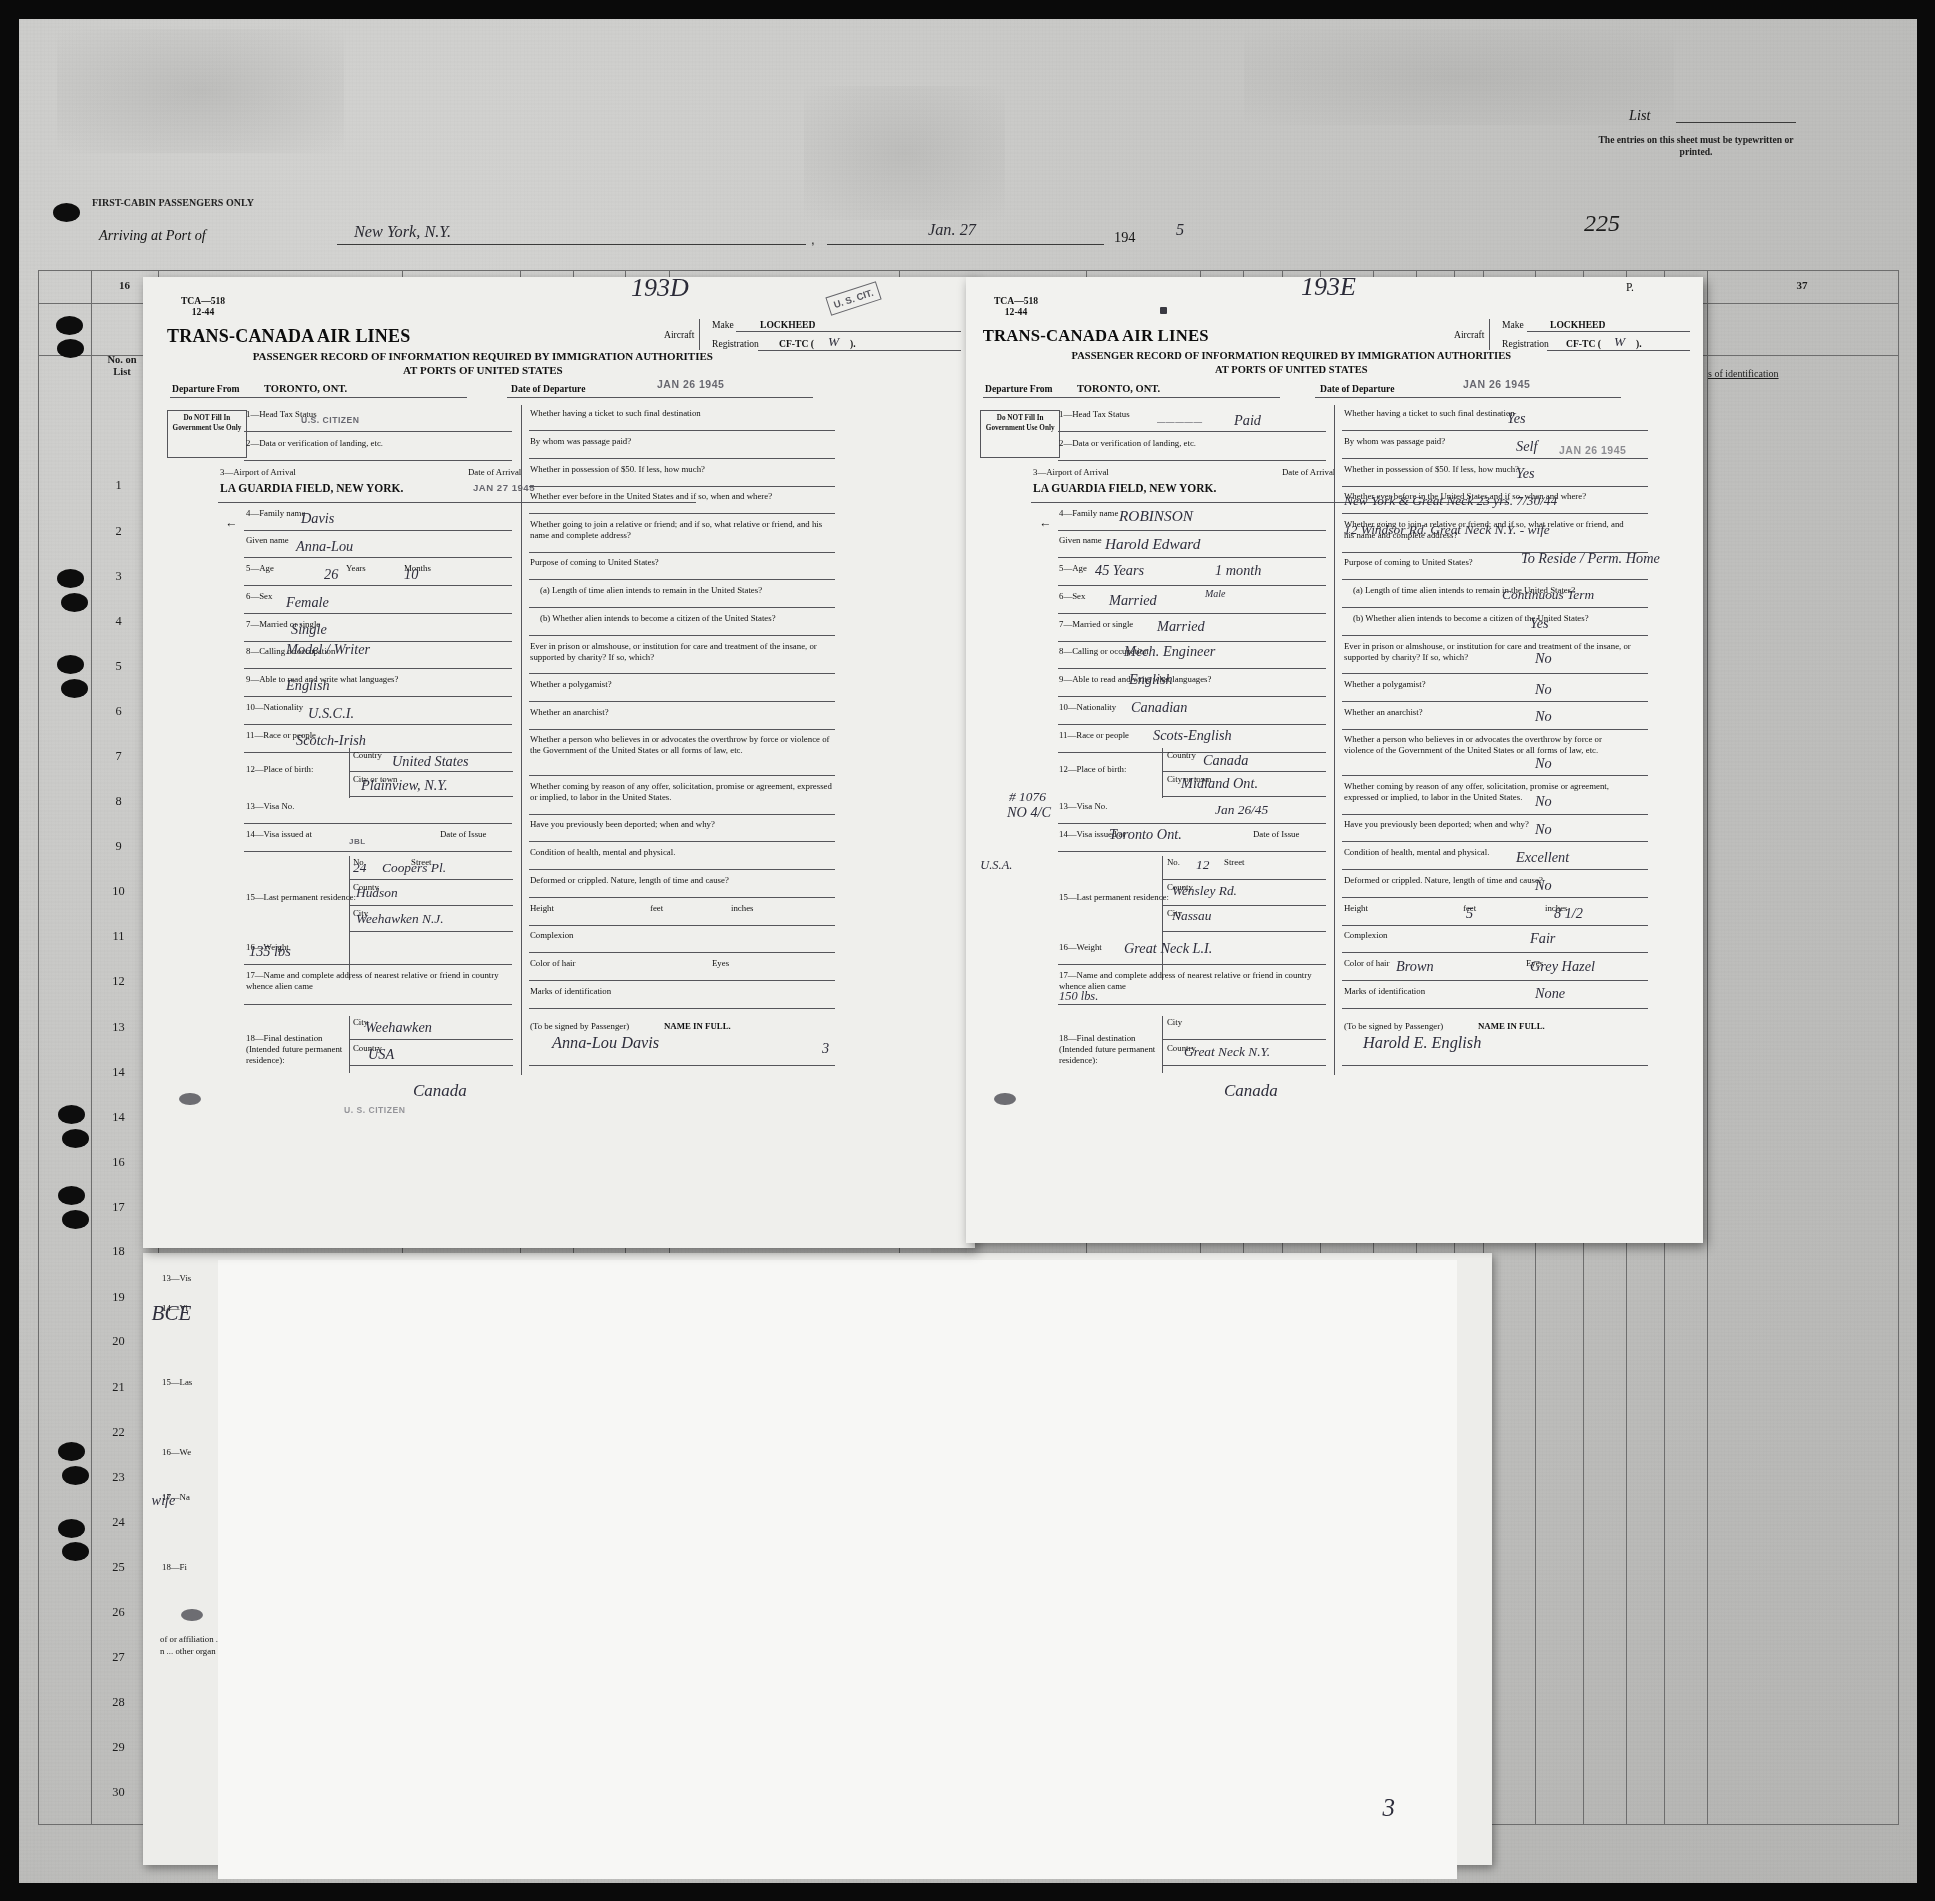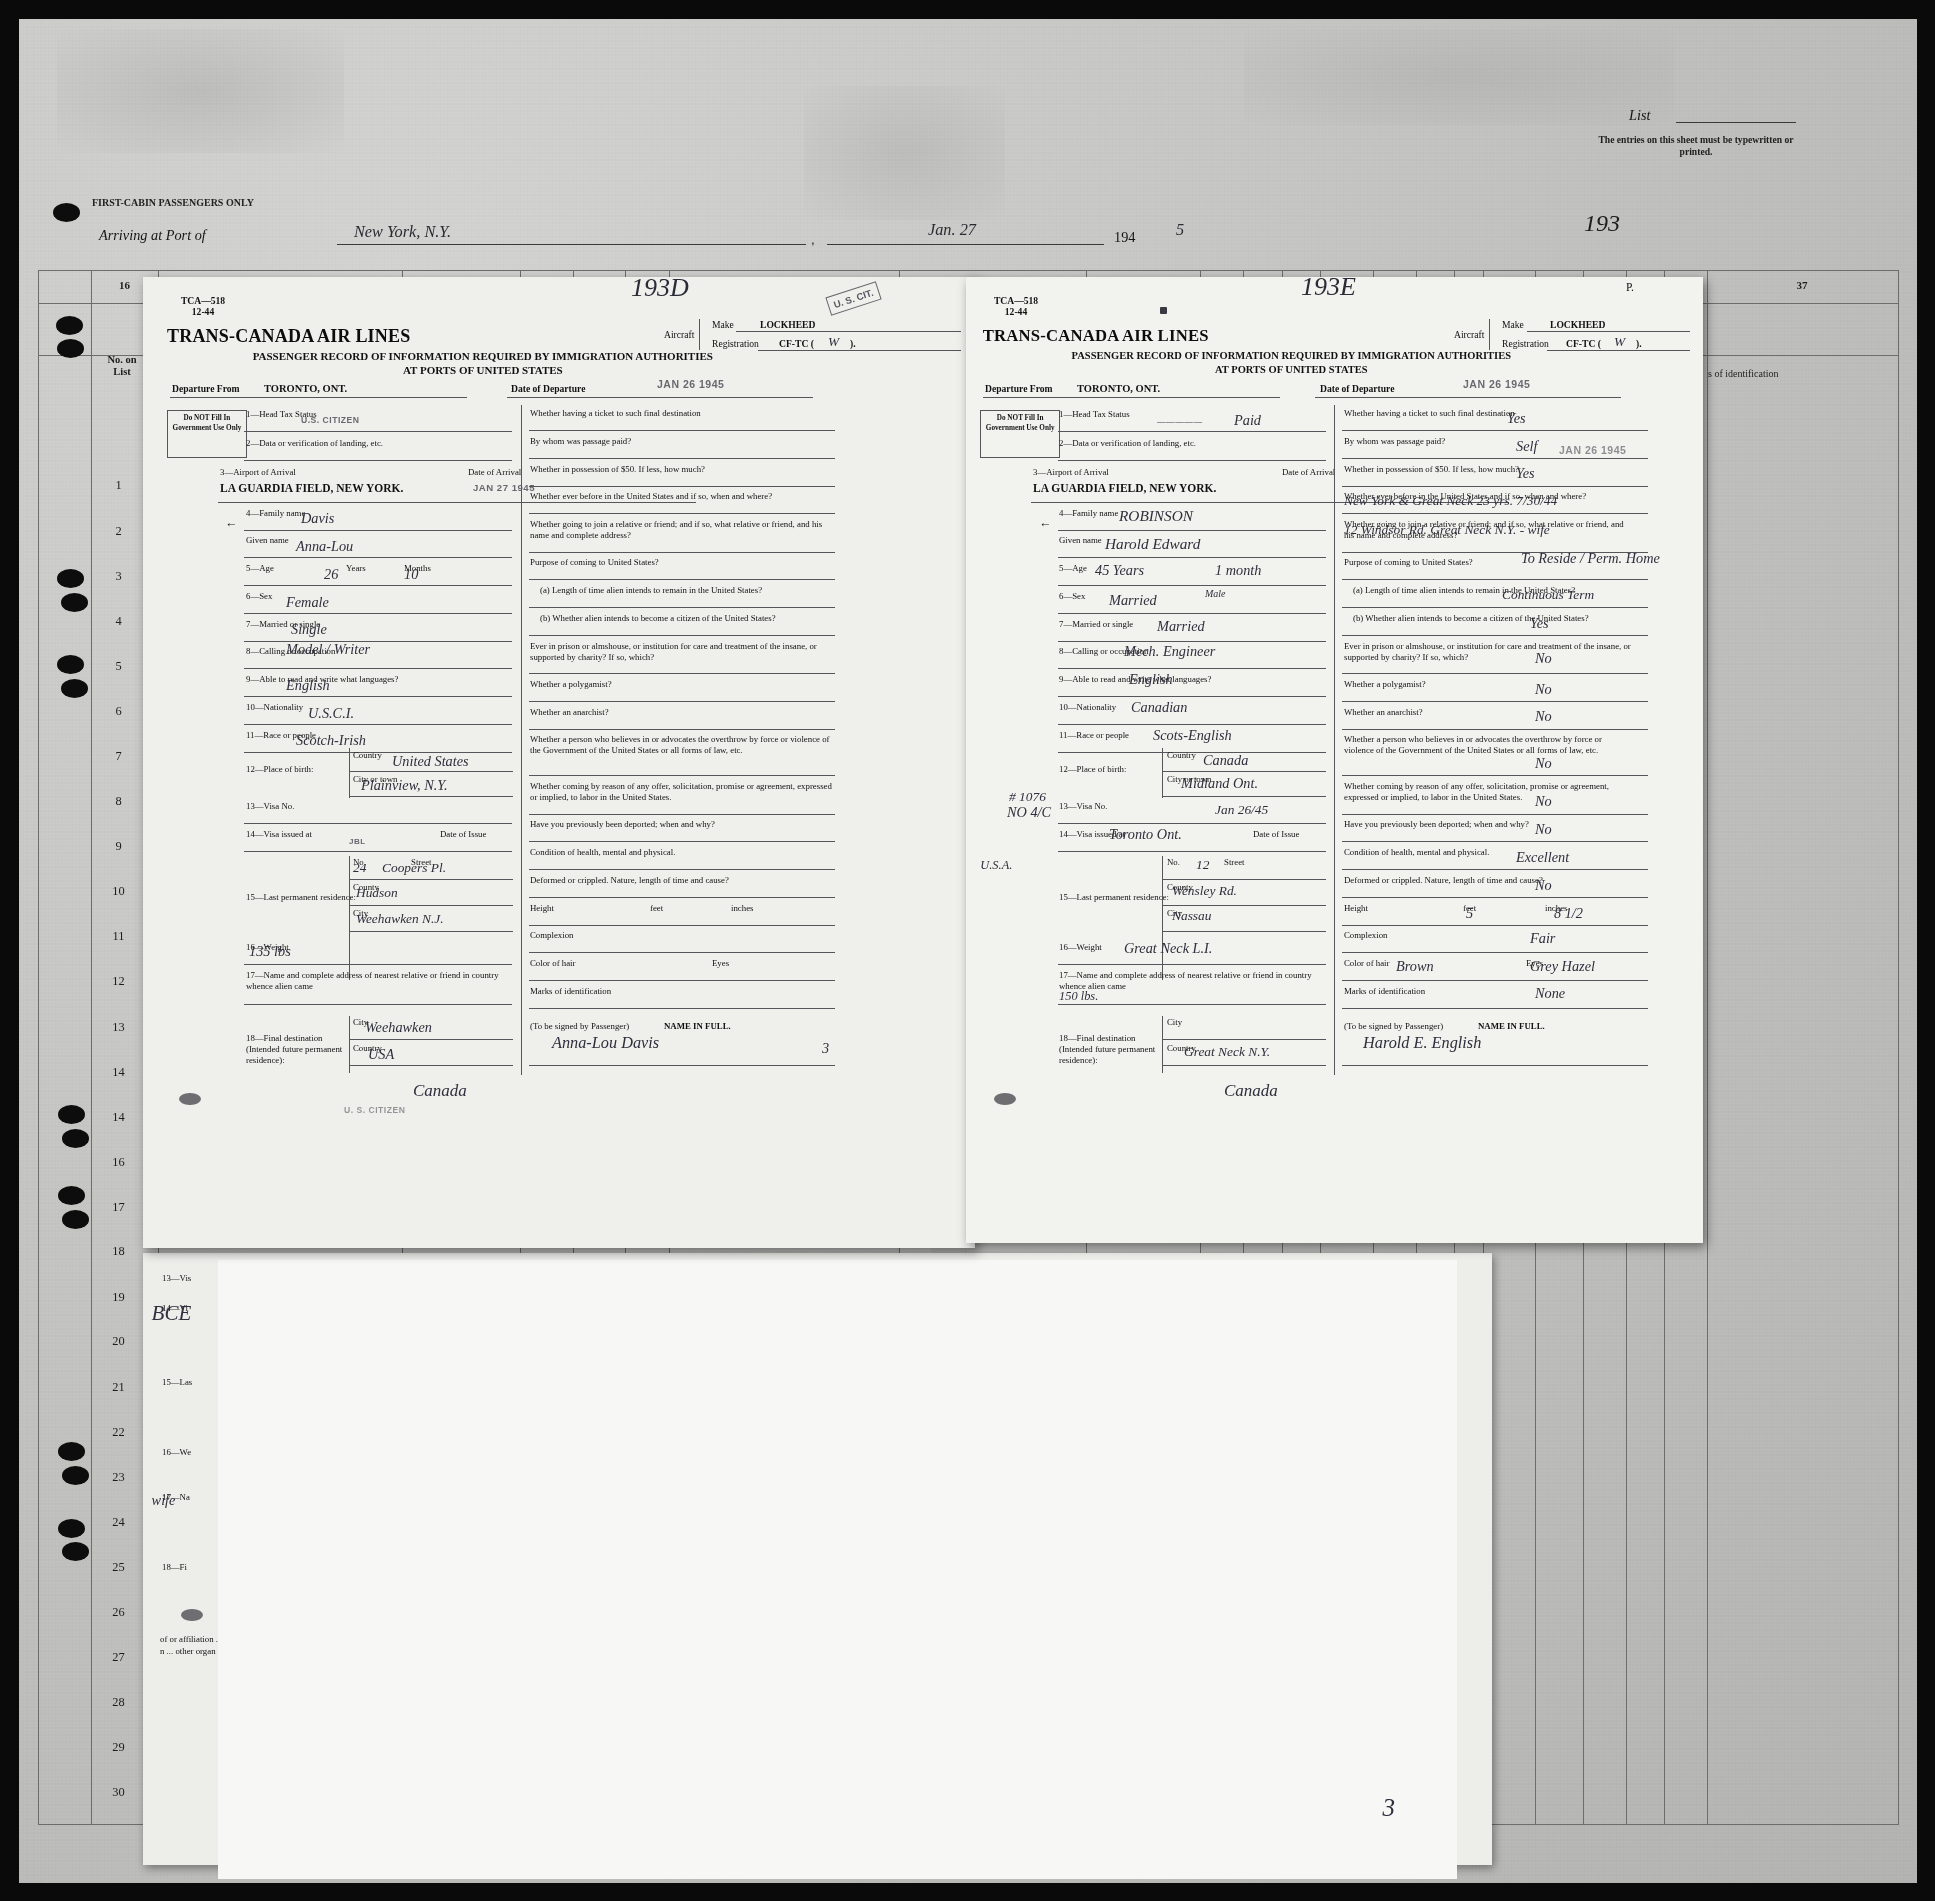--- a/index.html
+++ b/index.html
@@ -81,21 +81,21 @@
   .rownum {
     position:absolute; left:85px; width:29px; text-align:center;
     font-size:12.4px; color:#1d1d1d; font-family:"Liberation Serif", serif;
   }
   .noonlist {
     position:absolute; left:84px; top:335px; width:38px; text-align:center;
     font-size:10.5px; line-height:12.4px; color:#1d1d1d; font-family:"Liberation Serif", serif; font-weight:700;
   }
   .marks-id {
     position:absolute; left:1689px; top:349px; width:182px;
-    font-size:10px; color:#1d1d1d; font-family:"Liberation Serif", serif;
+    font-size:10px; color:#1d1d1d; font-family:"Liberation Serif", serif;text-decoration:underline;
   }
   .punch {
     position:absolute; width:27px; height:19px; border-radius:50%;
     background:#0d0d0d;
   }
 
   
   .card {
     position:absolute;
     background:#efefec;
@@ -158,21 +158,21 @@
     <div class="rule-port"></div>
     <div class="comma1">,</div>
     <div class="hand date-value">Jan. 27</div>
     <div class="rule-date"></div>
     <div class="year-label">194</div>
     <div class="hand year-value">5</div>
 
     <div class="list-label">List</div>
     <div class="rule-list"></div>
     <div class="list-note">The entries on this sheet must be typewritten or printed.</div>
-    <div class="page-number hand">193</div>
+    <div class="page-number hand">225</div>
 
     <div class="ledger">
       <div class="hline" style="top:0"></div>
       <div class="hline" style="top:33px"></div>
       <div class="hline" style="top:85px"></div>
       <div class="hline" style="top:1554px"></div>
 
       <div class="vline" style="left:0"></div>
       <div class="vline" style="left:53px"></div>
       <div class="vline" style="left:120px"></div>

